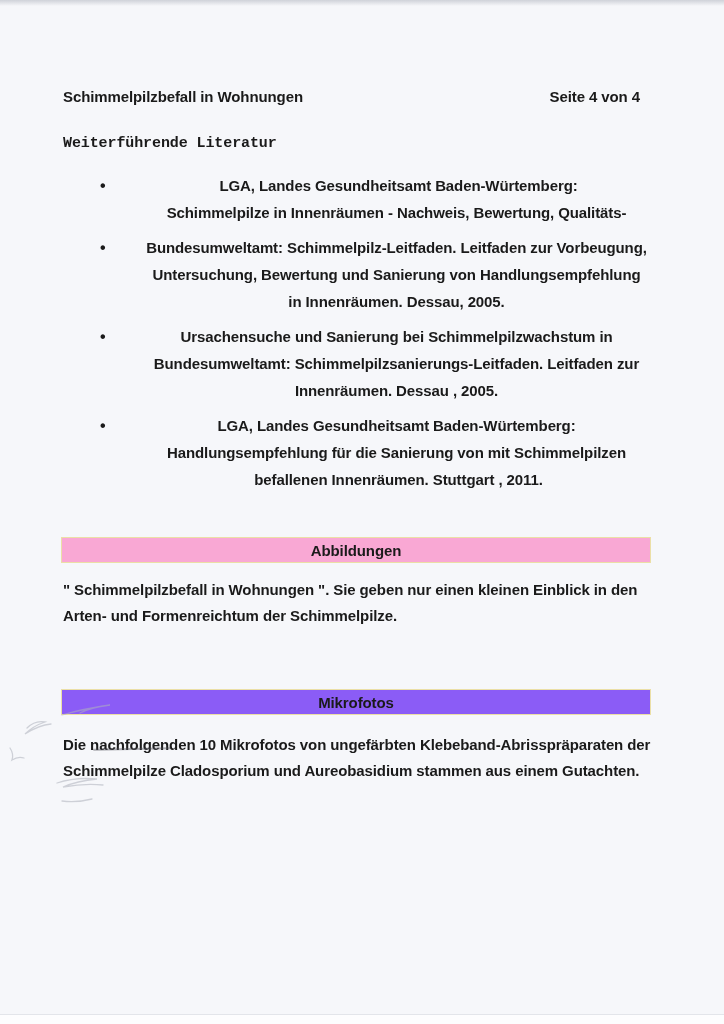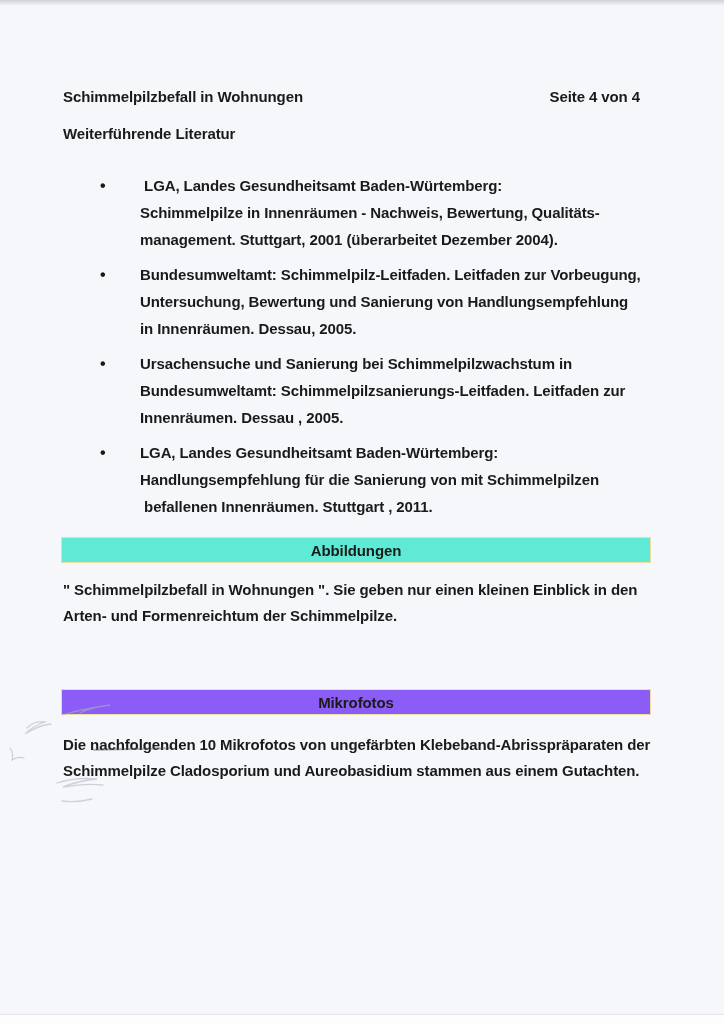--- a/index.html
+++ b/index.html
@@ -22,34 +22,34 @@
   .scan-edge-bottom{
     position:absolute;bottom:0;left:0;width:724px;height:9px;
     background:#fdfdfe;border-top:1px solid #e3e5ea;
   }
   .doc-header{
     position:absolute;top:88px;left:63px;width:577px;
     display:flex;justify-content:space-between;align-items:flex-start;
     white-space:pre;
   }
   .section-heading{
-    position:absolute;top:125px;left:63px;white-space:pre;
+    position:absolute;top:135px;left:63px;white-space:pre;font-family:Liberation Mono, monospace;
   }
   .literature-list{
     position:absolute;top:172px;left:63px;width:590px;
     list-style:none;margin:0;padding:0;
   }
   .literature-list li{
     display:flex;margin:0 0 8px 0;
   }
   .bullet-marker{
     width:77px;box-sizing:border-box;padding-left:37px;
     line-height:27px;font-size:16px;flex:none;
   }
-  .item-lines{flex:1;}
+  .item-lines{flex:1;text-align:center;}
   .lit-line{line-height:27px;white-space:pre;}
   .banner{
     position:absolute;left:62px;width:588px;height:24px;
     background:#f3cf11;
     display:flex;align-items:center;justify-content:center;
     box-shadow:0 0 0 1px rgba(214,178,10,0.35);
   }
   .banner-1{top:538px;}
   .banner-2{top:690px;}
   .paragraph{position:absolute;left:63px;width:600px;}
@@ -78,21 +78,20 @@
   </div>
 
   <div class="section-heading">Weiterführende Literatur</div>
 
   <ul class="literature-list">
     <li>
       <span class="bullet-marker">•</span>
       <span class="item-lines">
         <span class="lit-line" style="display:block"> LGA, Landes Gesundheitsamt Baden-Würtemberg:</span>
         <span class="lit-line" style="display:block">Schimmelpilze in Innenräumen - Nachweis, Bewertung, Qualitäts-</span>
-        <span class="lit-line" style="display:block">management. Stuttgart, 2001 (überarbeitet Dezember 2004).</span>
       </span>
     </li>
     <li>
       <span class="bullet-marker">•</span>
       <span class="item-lines">
         <span class="lit-line" style="display:block">Bundesumweltamt: Schimmelpilz-Leitfaden. Leitfaden zur Vorbeugung,</span>
         <span class="lit-line" style="display:block">Untersuchung, Bewertung und Sanierung von Handlungsempfehlung</span>
         <span class="lit-line" style="display:block">in Innenräumen. Dessau, 2005.</span>
       </span>
     </li>
@@ -107,21 +106,21 @@
     <li>
       <span class="bullet-marker">•</span>
       <span class="item-lines">
         <span class="lit-line" style="display:block">LGA, Landes Gesundheitsamt Baden-Würtemberg:</span>
         <span class="lit-line" style="display:block">Handlungsempfehlung für die Sanierung von mit Schimmelpilzen</span>
         <span class="lit-line" style="display:block"> befallenen Innenräumen. Stuttgart , 2011.</span>
       </span>
     </li>
   </ul>
 
-  <div class="banner banner-1" style="background: #5eead4;">
+  <div class="banner banner-1" style="background: #f9a8d4;">
     <span>Abbildungen</span>
   </div>
 
   <div class="paragraph para-1">
     <div class="para-line">" Schimmelpilzbefall in Wohnungen ". Sie geben nur einen kleinen Einblick in den</div>
     <div class="para-line">Arten- und Formenreichtum der Schimmelpilze.</div>
   </div>
 
   <div class="banner banner-2" style="background: #8b5cf6;">
     <span>Mikrofotos</span>

